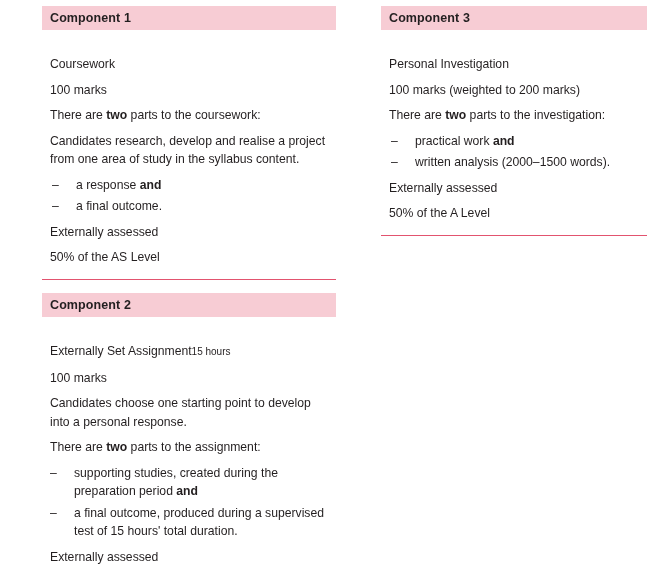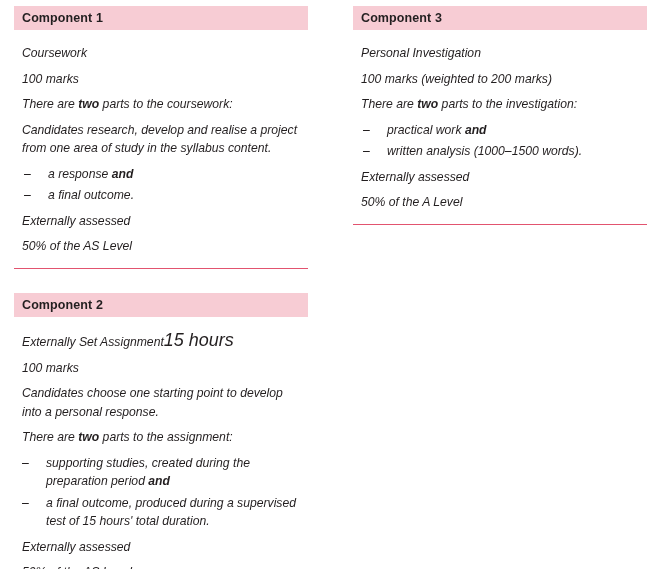--- a/index.html
+++ b/index.html
@@ -17,62 +17,62 @@
   }
   .page {
     position: relative;
     width: 647px;
     height: 569px;
   }
   .card {
     position: absolute;
     width: 294px;
     box-sizing: border-box;
+    margin-left: 28px;
   }
   .card-1 { left: 14px; top: 6px; }
   .card-2 { left: 14px; top: 293px; }
   .card-3 { left: 353px; top: 6px; }
 
   .card-header {
     background: #f7ccd4;
     height: 24px;
     display: flex;
     align-items: center;
     padding-left: 8px;
     box-sizing: border-box;
   }
   .card-header-title {
     font-size: 12.5px;
     font-weight: bold;
     color: #231f20;
     letter-spacing: 0.1px;
   }
   .card-body {
-    padding: 14px 8px 8px 8px;
+    padding: 25px 8px 8px 8px;
     box-sizing: border-box;
-    font-style: italic;
   }
   .card-footer-rule {
     border-bottom: 1.5px solid #e2536f;
     margin-top: 4px;
   }
   .line {
     font-size: 12.2px;
     line-height: 18.5px;
     margin: 0 0 7px 0;
     color: #231f20;
   }
   .line:last-child { margin-bottom: 0; }
   .row-split {
     display: flex;
     justify-content: flex-start;
     align-items: baseline;
   }
   .row-split .right {
-    font-size: 18px;
+    font-size: 10px;
     color: #231f20;
   }
   ul.dash-list {
     list-style: none;
     margin: 0 0 7px 0;
     padding: 0;
   }
   ul.dash-list li {
     font-size: 12.2px;
     line-height: 18.5px;
@@ -140,21 +140,21 @@
   <div class="card card-3">
     <div class="card-header">
       <span class="card-header-title">Component 3</span>
     </div>
     <div class="card-body">
       <p class="line">Personal Investigation</p>
       <p class="line">100 marks (weighted to 200 marks)</p>
       <p class="line"><span>There are </span><b>two</b><span> parts to the investigation:</span></p>
       <ul class="dash-list">
         <li><span class="dash">–</span><span>practical work </span><b>and</b></li>
-        <li><span class="dash">–</span><span>written analysis (1000–1500 words).</span><b></b></li>
+        <li><span class="dash">–</span><span>written analysis (2000–1500 words).</span><b></b></li>
       </ul>
       <p class="line">Externally assessed</p>
       <p class="line">50% of the A Level</p>
     </div>
     <div class="card-footer-rule"></div>
   </div>
 
 </div>
 
 </body></html>

